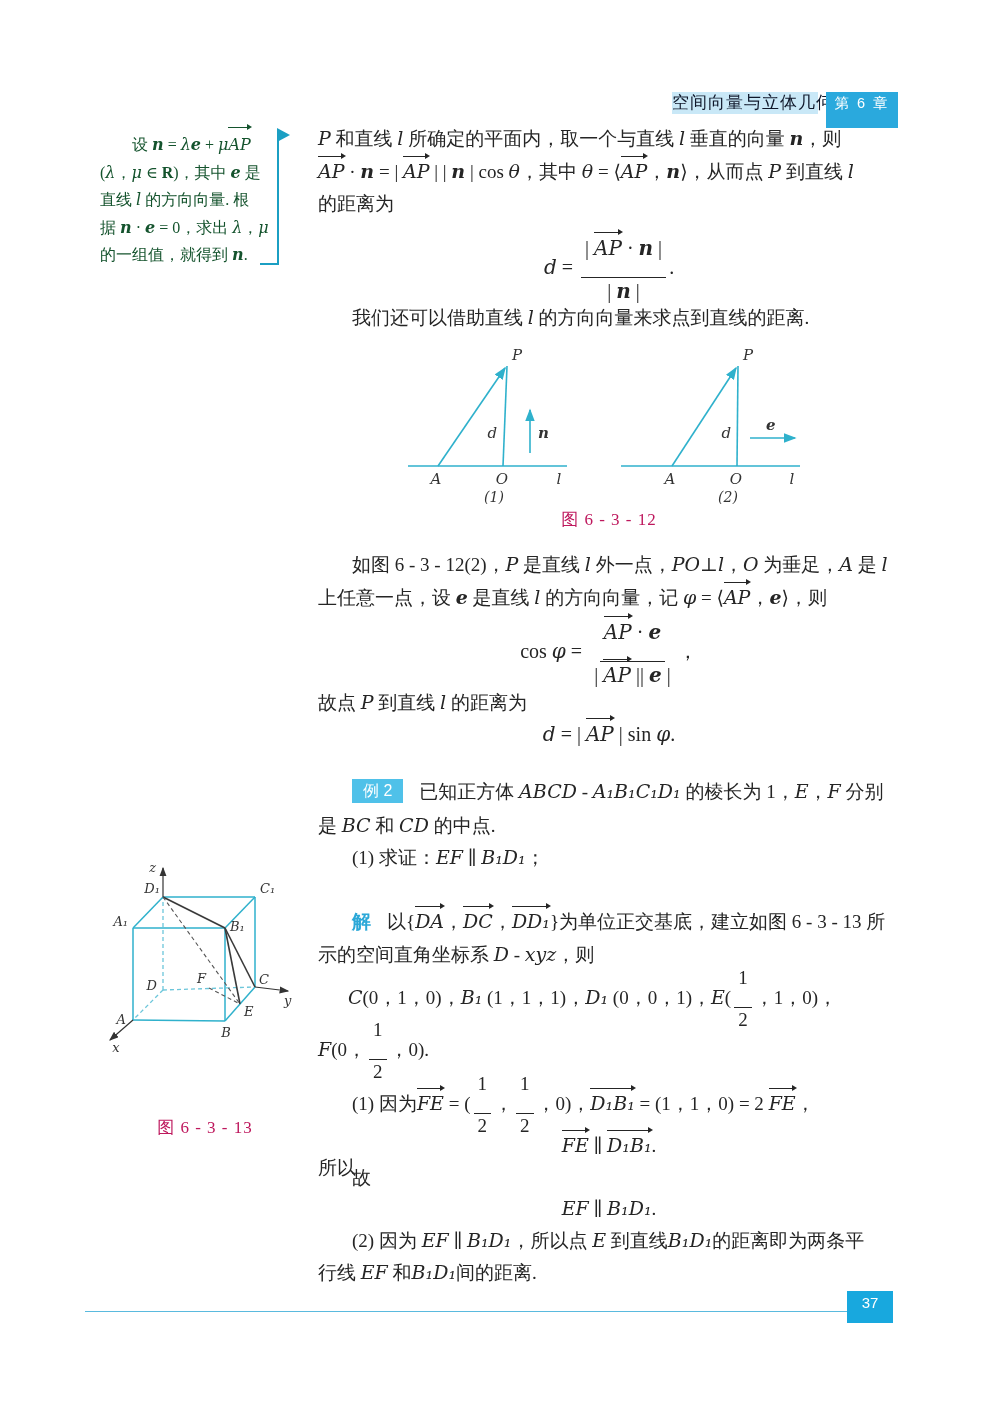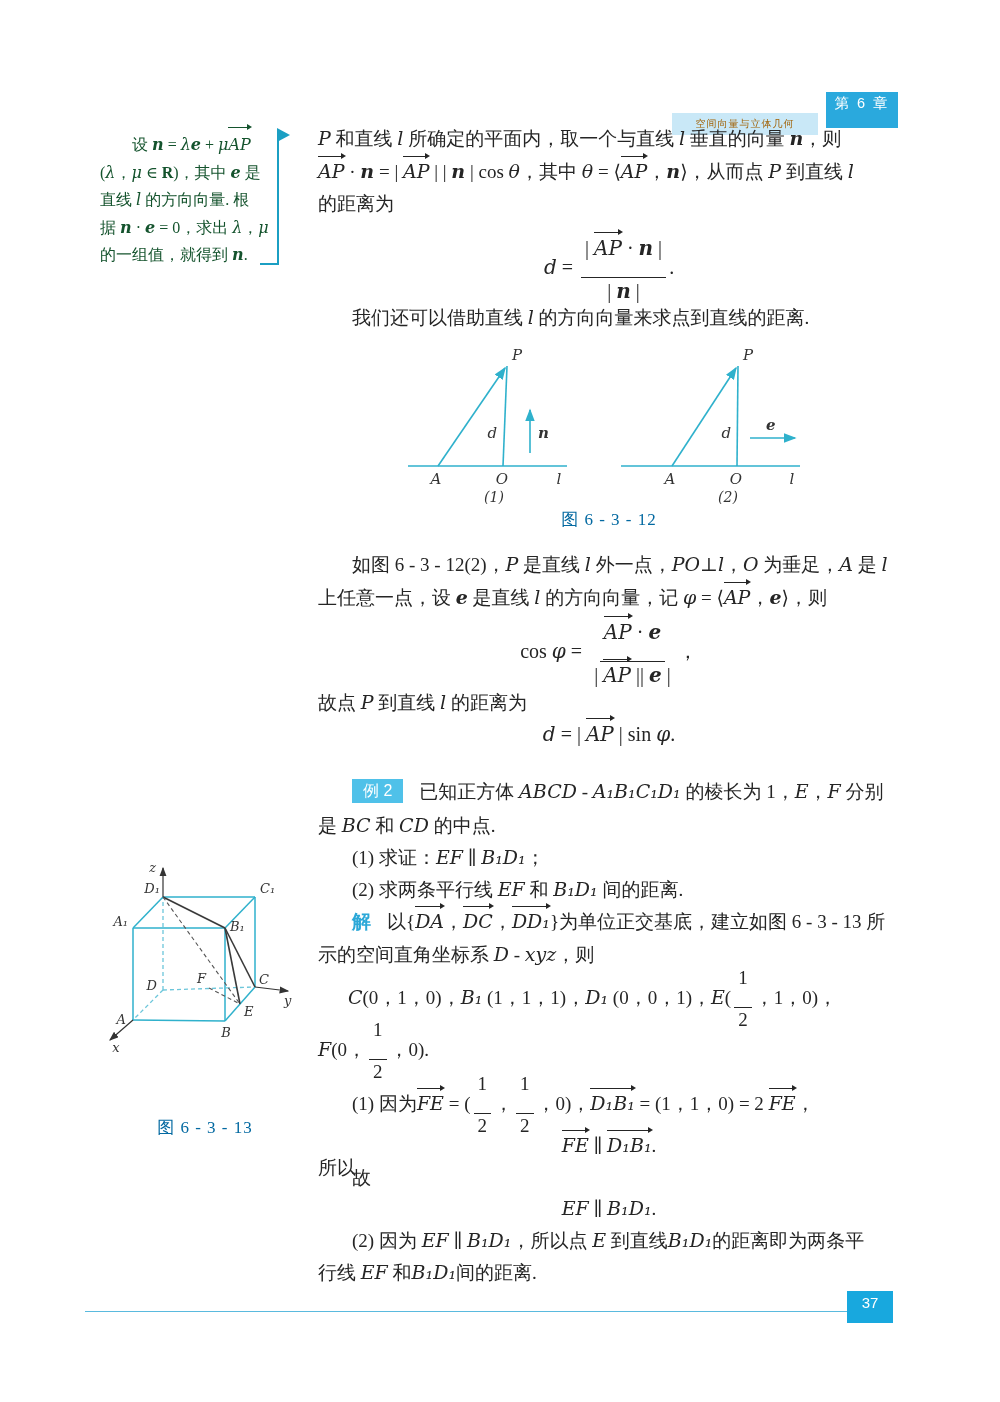--- a/index.html
+++ b/index.html
@@ -15,38 +15,38 @@
   .bu{font-weight:700;}
   .v{position:relative;display:inline-block;font-style:italic;font-family:"DejaVu Serif","Liberation Serif",serif;}
   .v::before{content:"";position:absolute;left:0;right:4px;top:-4px;border-top:1.4px solid currentColor;}
   .v::after{content:"";position:absolute;right:-1px;top:-7px;width:0;height:0;
             border-top:3px solid transparent;border-bottom:3px solid transparent;border-left:5px solid;}
   .frac{display:inline-flex;flex-direction:column;align-items:center;vertical-align:middle;
         line-height:1.2;margin:0 3px;text-align:center;}
   .frac .fn{display:block;border-bottom:1.4px solid currentColor;padding:0 4px 17px;text-align:center;}
   .frac .fd{display:block;padding:1px 4px 0;}
   
-  .hdr-band{left:672px;top:92px;width:146px;height:22px;background:#c9e8f7;color:#a16207;
-            font-family:"Liberation Sans",sans-serif;font-size:10px;line-height:22px;text-align:center;letter-spacing:1px;margin-top:21px;}
+  .hdr-band{left:672px;top:92px;width:146px;height:22px;background:#c9e8f7;color:#0f172a;
+            font-family:"Liberation Sans",sans-serif;font-size:17px;line-height:22px;text-align:center;letter-spacing:1px;}
   .hdr-box{left:826px;top:92px;width:72px;height:36px;background:#2aa9dd;color:#ffffff;
            font-family:"Liberation Sans",sans-serif;font-size:14.5px;line-height:22px;text-align:center;letter-spacing:2px;}
   
   .note{left:100px;top:131px;width:176px;color:#14532d;font-size:16px;}
   .note-line{line-height:27.5px;}
   .nl1{margin-left:32px;}
   .note-rule{left:277px;top:140px;height:124px;border-left:2px solid #1b9fc3;}
   .note-flag{left:277px;top:128px;width:0;height:0;border-top:7px solid transparent;
              border-bottom:7px solid transparent;border-left:13px solid #1b9fc3;}
   .note-foot{left:260px;top:263px;width:19px;border-top:2px solid #1b9fc3;}
   
   .ex-badge{display:inline-block;background:#4fc1e9;color:#fff;font-family:"Liberation Sans",sans-serif;
             font-size:16px;line-height:24px;padding:0 11px;margin-right:16px;vertical-align:2px;}
   .sol-badge{color:#2ba8d8;font-weight:700;margin-right:16px;}
   
-  .fig-cap{color:#0369a1;font-size:17px;letter-spacing:1px;}
+  .fig-cap{color:#be185d;font-size:17px;letter-spacing:1px;}
   
   .foot-line{left:85px;top:1311px;width:762px;border-top:1.5px solid #5abade;}
   .foot-box{left:847px;top:1291px;width:46px;height:32px;background:#18a8de;color:#fff;
             font-family:"Liberation Sans",sans-serif;font-size:15px;line-height:24px;text-align:center;}
   svg text{font-family:"DejaVu Serif","Liberation Serif",serif;font-style:italic;fill:#333;}
 </style>
 </head>
 <body>
 
 <div class="page">
@@ -114,21 +114,20 @@
         <span class="fd"><span>| </span><span class="i v">AP</span><span> || </span><span class="b">e</span><span> |</span></span>
       </span><span>，</span></div>
   <div class="abs tl" style="left:318px;top:691px"><span>故点 </span><span class="i">P</span><span> 到直线 </span><span class="i">l</span><span> 的距离为</span></div>
   <div class="abs tl center fsz" style="top:722px"><span class="i">d</span><span> = | </span><span class="i v">AP</span><span> | sin </span><span class="i">φ</span><span>.</span></div>
 
   <div class="abs tl" style="left:352px;top:779px">
     <span class="ex-badge">例 2</span><span><span>已知正方体 </span><span class="i">ABCD</span><span> - </span><span class="i">A₁B₁C₁D₁</span><span> 的棱长为 1，</span><span class="i">E</span><span>，</span><span class="i">F</span><span> 分别</span></span>
   </div>
   <div class="abs tl" style="left:318px;top:814px"><span>是 </span><span class="i">BC</span><span> 和 </span><span class="i">CD</span><span> 的中点.</span></div>
   <div class="abs tl" style="left:352px;top:846px"><span>(1) 求证：</span><span class="i">EF</span><span> ∥ </span><span class="i">B₁D₁</span><span>；</span></div>
-  <div class="abs tl" style="left:352px;top:878px"><span>(2) 求两条平行线 </span><span class="i">EF</span><span> 和 </span><span class="i">B₁D₁</span><span> 间的距离.</span></div>
 
   <div class="abs tl" style="left:352px;top:910px">
     <span class="sol-badge">解</span><span><span>以{</span><span class="i v">DA</span><span>，</span><span class="i v">DC</span><span>，</span><span class="i v">DD₁</span><span>}为单位正交基底，建立如图 6 - 3 - 13 所</span></span>
   </div>
   <div class="abs tl" style="left:318px;top:943px"><span>示的空间直角坐标系 </span><span class="i">D</span><span> - </span><span class="i">xyz</span><span>，则</span></div>
   <div class="abs tl" style="left:348px;top:967px"><span class="i">C</span><span>(0，1，0)，</span><span class="i">B₁</span><span> (1，1，1)，</span><span class="i">D₁</span><span> (0，0，1)，</span><span class="i">E</span><span>(</span><span class="frac">
         <span class="fn"><span>1</span></span>
         <span class="fd"><span>2</span></span>
       </span><span>，1，0)，</span></div>
   <div class="abs tl" style="left:318px;top:1019px"><span class="i">F</span><span>(0，</span><span class="frac">

